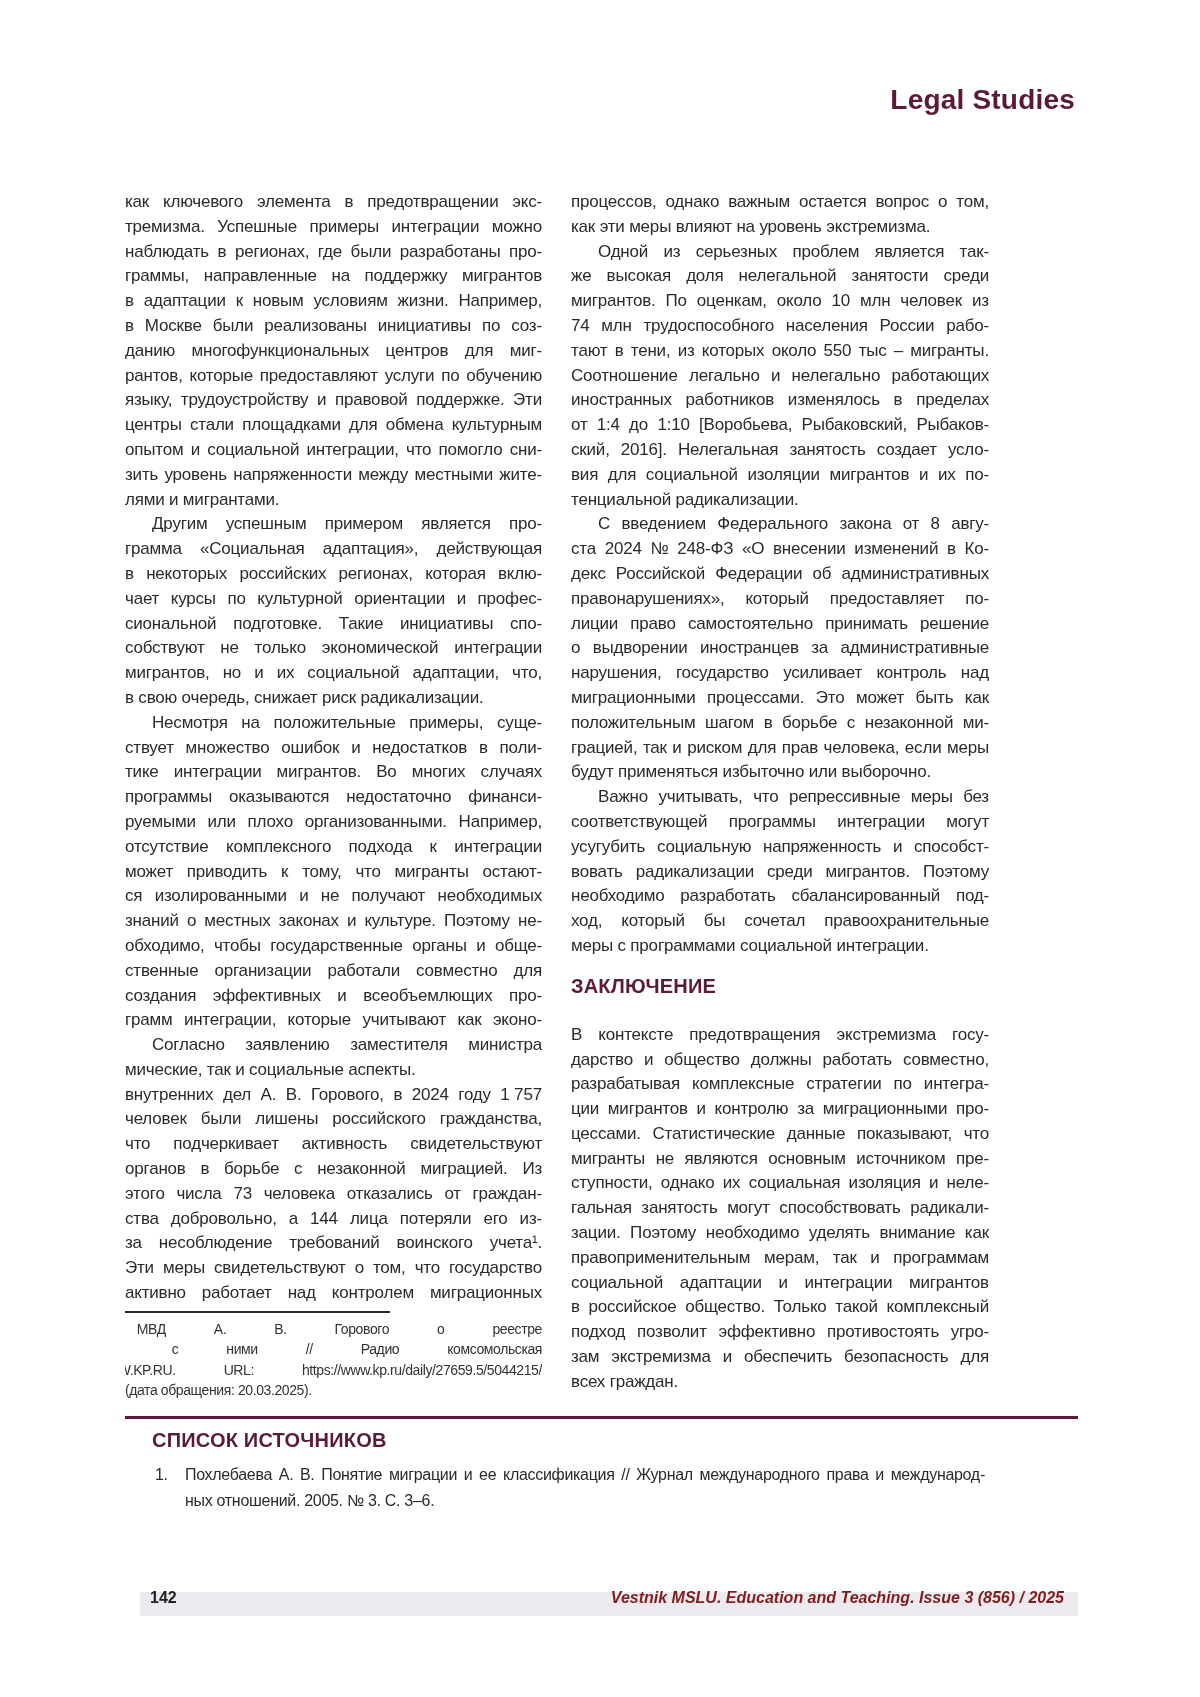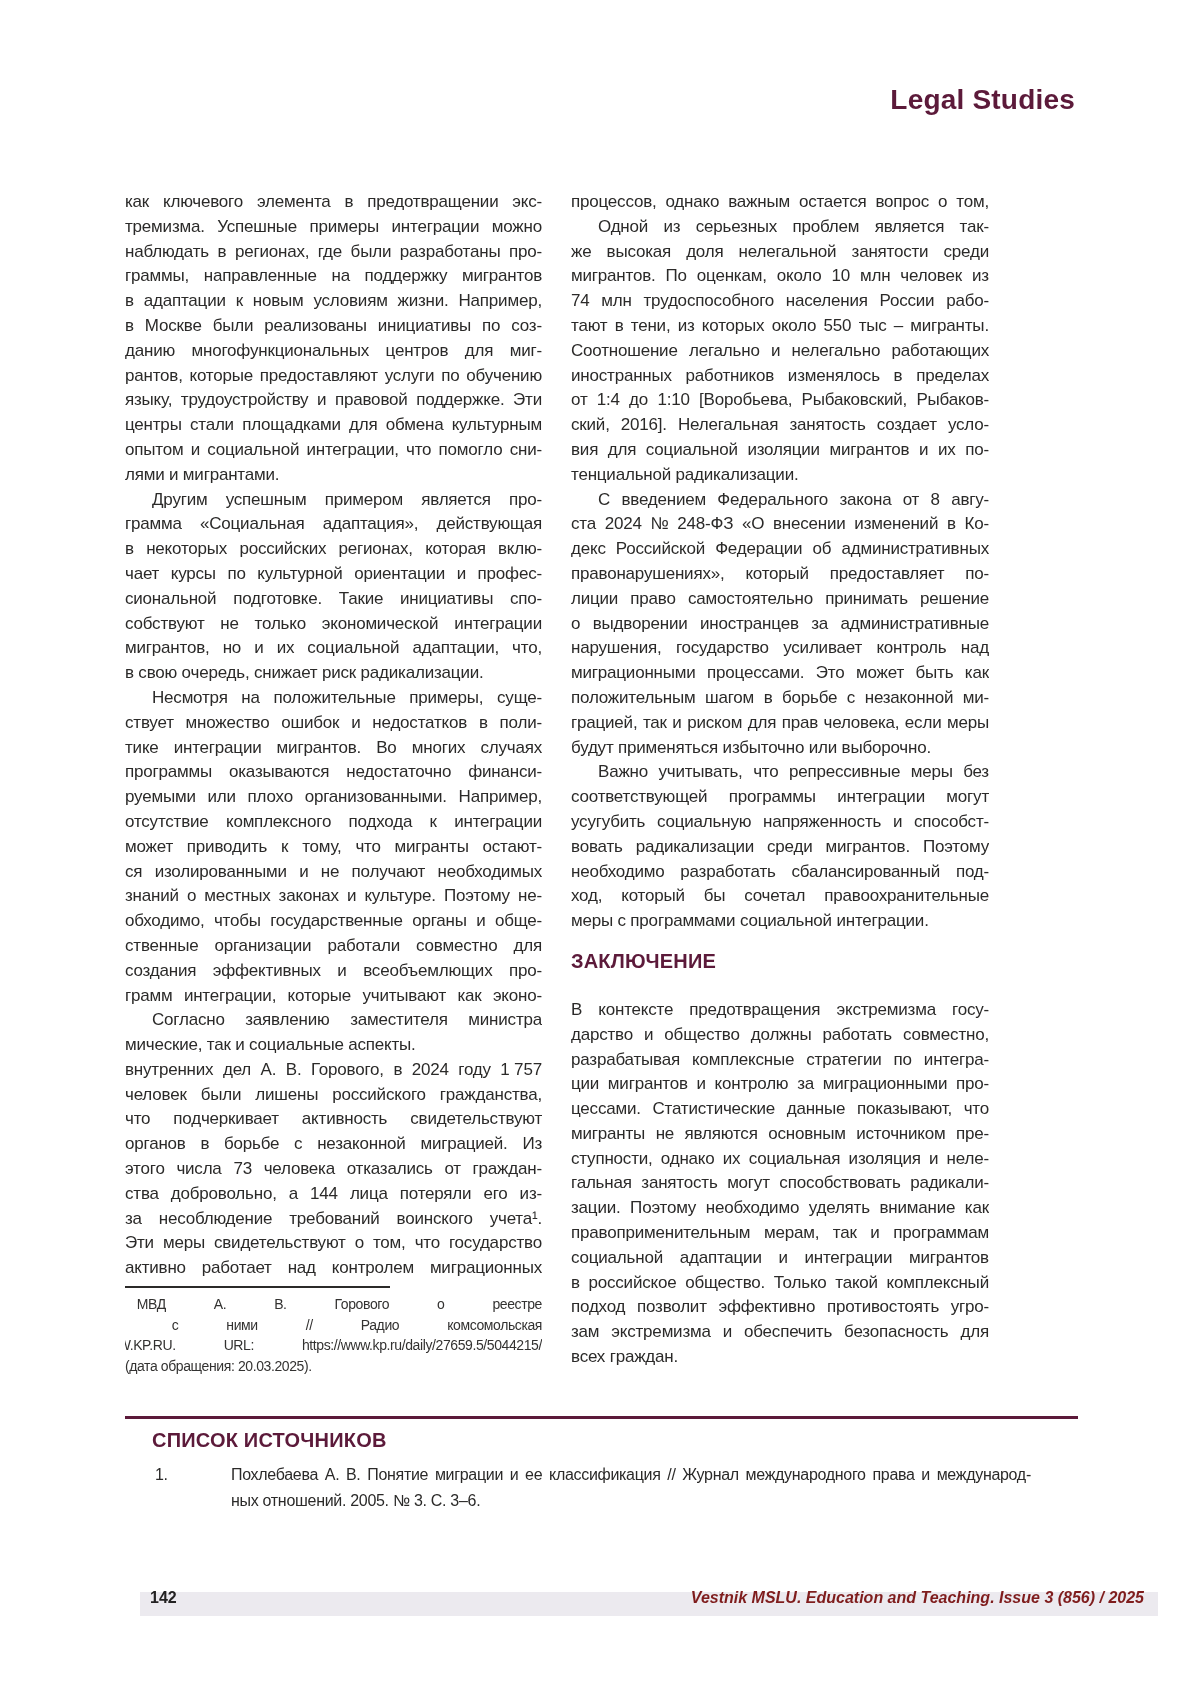--- a/index.html
+++ b/index.html
@@ -54,30 +54,30 @@
   .sources{position:absolute;left:125px;top:1416px;width:953px;}
   .src-rule{width:953px;height:3px;background:var(--accent);}
   .src-heading{
     margin-top:9px;margin-left:27px;
     font-size:20px;line-height:24px;font-weight:700;color:var(--accent);
     letter-spacing:0.2px;
   }
   .src-list{margin-top:10px;list-style:none;}
   .src-item{display:flex;margin-left:30px;}
   .src-num{flex:0 0 30px;font-size:16px;line-height:26px;letter-spacing:-0.3px;}
-  .src-body{flex:0 0 800px;width:800px;overflow:hidden;margin-left:46px;}
+  .src-body{flex:0 0 800px;width:800px;overflow:hidden;}
   .src-line{
     height:26px;line-height:26px;font-size:16px;letter-spacing:-0.3px;
     white-space:nowrap;
   }
   .src-line.j{display:flex;justify-content:space-between;}
   .src-line.j span{flex:0 0 auto;display:inline-block;}
 
   .footer{
-    position:absolute;left:140px;top:1592px;width:1018px;height:24px;
+    position:absolute;left:140px;top:1592px;width:938px;height:24px;
     background:var(--footer-bg);
     display:flex;align-items:center;justify-content:space-between;
     padding:0 14px 12px 10px;
     gap:44px;
   }
   .footer .page-num{font-size:16px;font-weight:600;color:#232222;}
   .footer .journal{font-size:16px;font-weight:700;font-style:italic;color:#7f1d1d;}
 </style>
 </head>
 <body>
@@ -168,20 +168,28 @@
         <span>культурным</span>
       </div>
       <div class="line j">
         <span>опытом</span>
         <span>и</span>
         <span>социальной</span>
         <span>интеграции,</span>
         <span>что</span>
         <span>помогло</span>
         <span>сни-</span>
+      </div>
+      <div class="line j">
+        <span>зить</span>
+        <span>уровень</span>
+        <span>напряженности</span>
+        <span>между</span>
+        <span>местными</span>
+        <span>жите-</span>
       </div>
       <div class="line end">лями и мигрантами.</div>
       <div class="line i j">
         <span>Другим</span>
         <span>успешным</span>
         <span>примером</span>
         <span>является</span>
         <span>про-</span>
       </div>
       <div class="line j">
@@ -452,20 +460,21 @@
   <div class="col col-right" id="col-right">
       <div class="line j">
         <span>процессов,</span>
         <span>однако</span>
         <span>важным</span>
         <span>остается</span>
         <span>вопрос</span>
         <span>о</span>
         <span>том,</span>
       </div>
+      <div class="line end">как эти меры влияют на уровень экстремизма.</div>
       <div class="line i j">
         <span>Одной</span>
         <span>из</span>
         <span>серьезных</span>
         <span>проблем</span>
         <span>является</span>
         <span>так-</span>
       </div>
       <div class="line j">
         <span>же</span>

